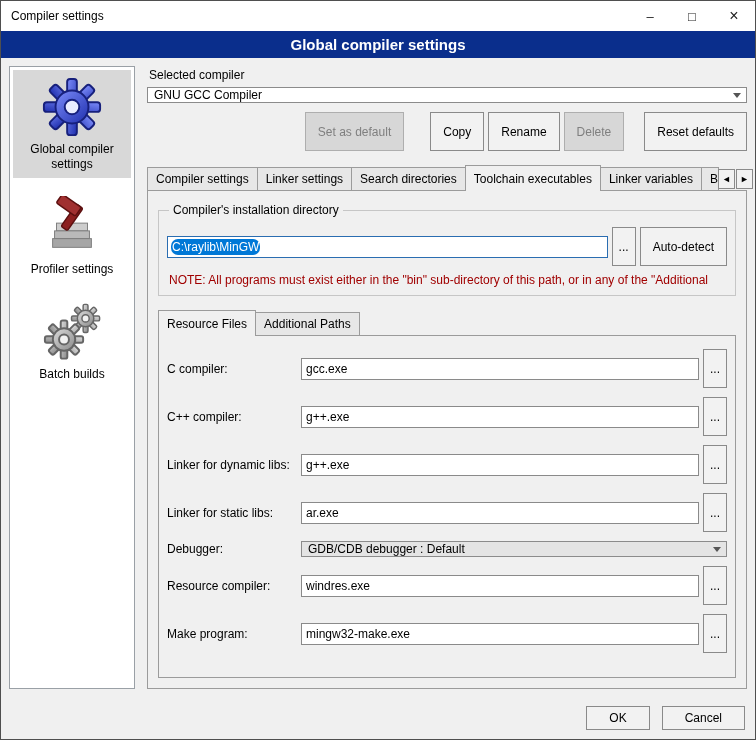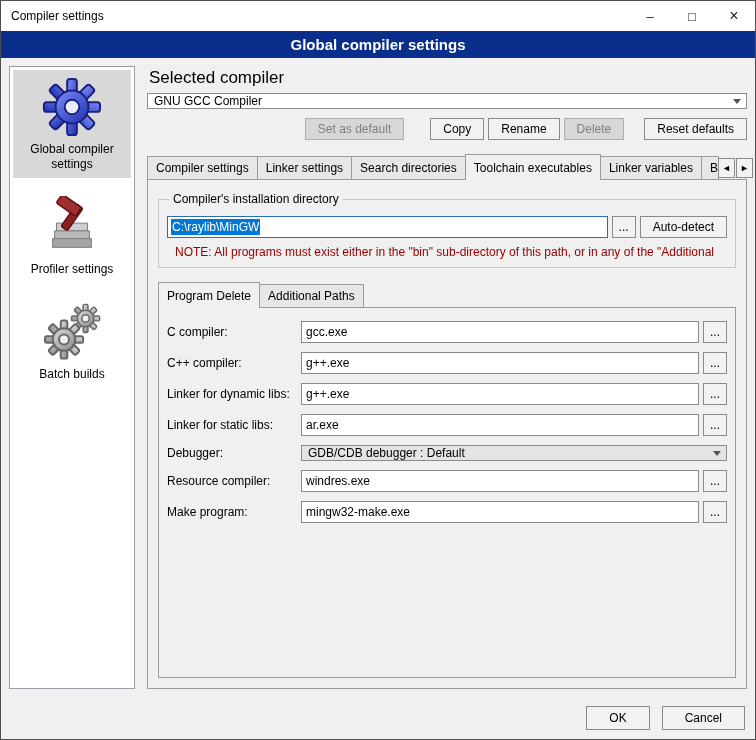--- a/index.html
+++ b/index.html
@@ -58,21 +58,21 @@
     text-align: center; font-size: 12px; color: #000;
     padding: 4px 2px 6px;
   }
   .side-item.selected { background: #d8d8d8; }
   .side-icon { width: 62px; height: 62px; margin: 2px auto 4px; display: block; }
   .side-label { display: block; line-height: 1.25; }
 
   
   .main { flex: 1; margin-left: 12px; display: flex; flex-direction: column; min-width: 0; }
 
-  .section-label { font-size: 17px; margin: 2px 0 5px 2px; }
+  .section-label { font-size: 12px; margin: 2px 0 5px 2px; }
 
   .combo {
     height: 16px; background: #ffffff;
     border: 1px solid #8b8b8b;
     display: flex; align-items: center;
     font-size: 12px; padding-left: 6px;
     position: relative; cursor: default;
   }
   .combo .combo-text { flex: 1; overflow: hidden; white-space: nowrap; }
   .combo .combo-arrow-box {
@@ -82,21 +82,21 @@
   .combo .tri {
     width: 0; height: 0;
     border-left: 4px solid transparent;
     border-right: 4px solid transparent;
     border-top: 5px solid #555;
   }
   .combo.gray { background: #e4e4e4; }
 
   
   .btn {
-    height: 22px; padding: 0 12px;
+    height: 39px; padding: 0 12px;
     font-size: 12px; font-family: "Liberation Sans", sans-serif;
     background: #f2f2f2; border: 1px solid #8a8a8a;
     color: #000; display: inline-flex; align-items: center; justify-content: center;
     cursor: default; white-space: nowrap;
   }
   .btn.disabled { color: #7f7f7f; background: #d7d7d7; border-color: #aeaeae; }
   .btn-row { margin-top: 9px; display: flex; align-items: center; flex: none; }
   .btn-row .push { margin-left: auto; }
   .gap26 { width: 26px; flex: none; }
   .gap4  { width: 4px;  flex: none; }
@@ -137,23 +137,23 @@
   fieldset.groupbox legend { font-size: 12px; padding: 0 4px; margin-left: 2px; }
 
   .dir-row { display: flex; align-items: center; gap: 4px; }
   .path-input {
     flex: 1; height: 22px; background: #ffffff;
     border: 1px solid #2a6db1;
     display: flex; align-items: center;
     font-size: 12px; padding: 0 3px;
     overflow: hidden; white-space: nowrap; cursor: text;
   }
-  .path-selection { background: #0078d7; color: #ffffff; padding: 1px 1px; }
+  .path-selection { background: #0078d7; color: #ffffff; padding: 1px 1px; border-radius: 7px; }
   .note {
-    color: #a00000; font-size: 12px; margin: 7px 0 2px 8px;
+    color: #a00000; font-size: 12px; margin: 7px 0 2px 2px;
     white-space: nowrap; overflow: hidden; flex: none;
   }
 
   
   .subtabbar { margin: 13px 10px 0; }
   .subtabpanel {
     flex: 1; border: 1px solid #9b9b9b; background: #f0f0f0;
     margin: 0 10px 10px; padding: 13px 8px 0; min-height: 0;
   }
 
@@ -304,21 +304,21 @@
             <div class="path-input">
               <span class="path-selection">C:\raylib\MinGW</span>
             </div>
             <div class="btn mini-btn">...</div>
             <div class="btn">Auto-detect</div>
           </div>
           <div class="note">NOTE: All programs must exist either in the "bin" sub-directory of this path, or in any of the "Additional</div>
         </fieldset>
 
         <div class="tabbar subtabbar">
-          <div class="tab active">Program Delete</div>
+          <div class="tab active">Resource Files</div>
           <div class="tab">Additional Paths</div>
         </div>
 
         <div class="subtabpanel">
 
           <div class="field-row">
             <span class="field-label">C compiler:</span>
             <input class="text-input" value="gcc.exe" style="">
             <div class="btn mini-btn">...</div>
           </div>

